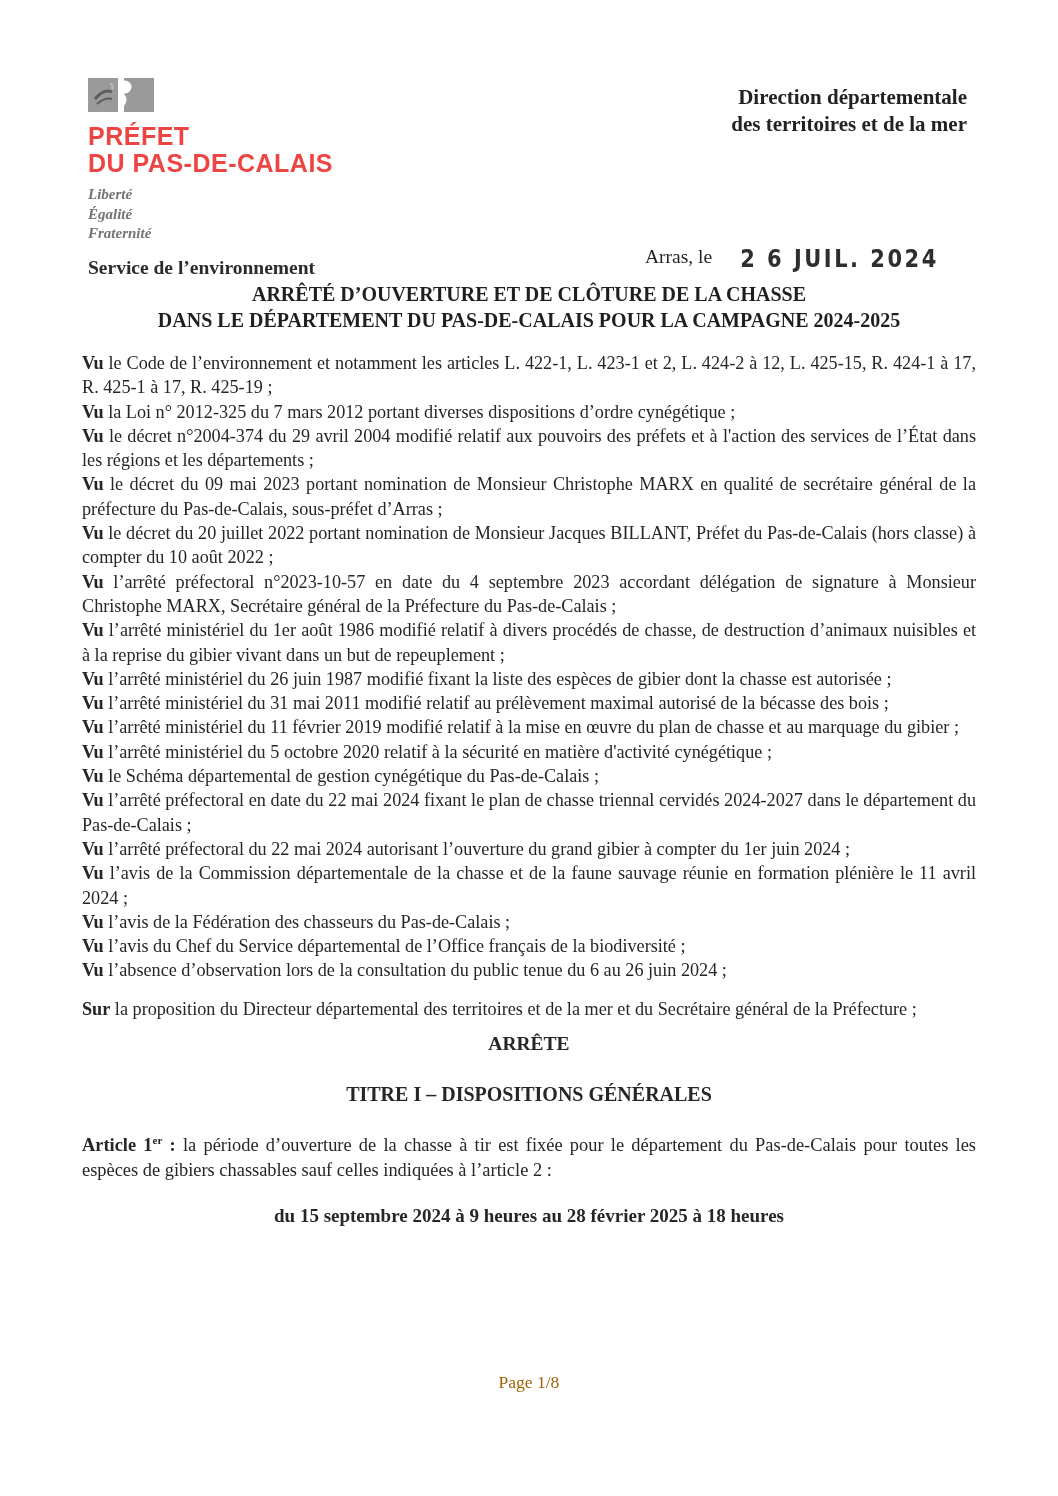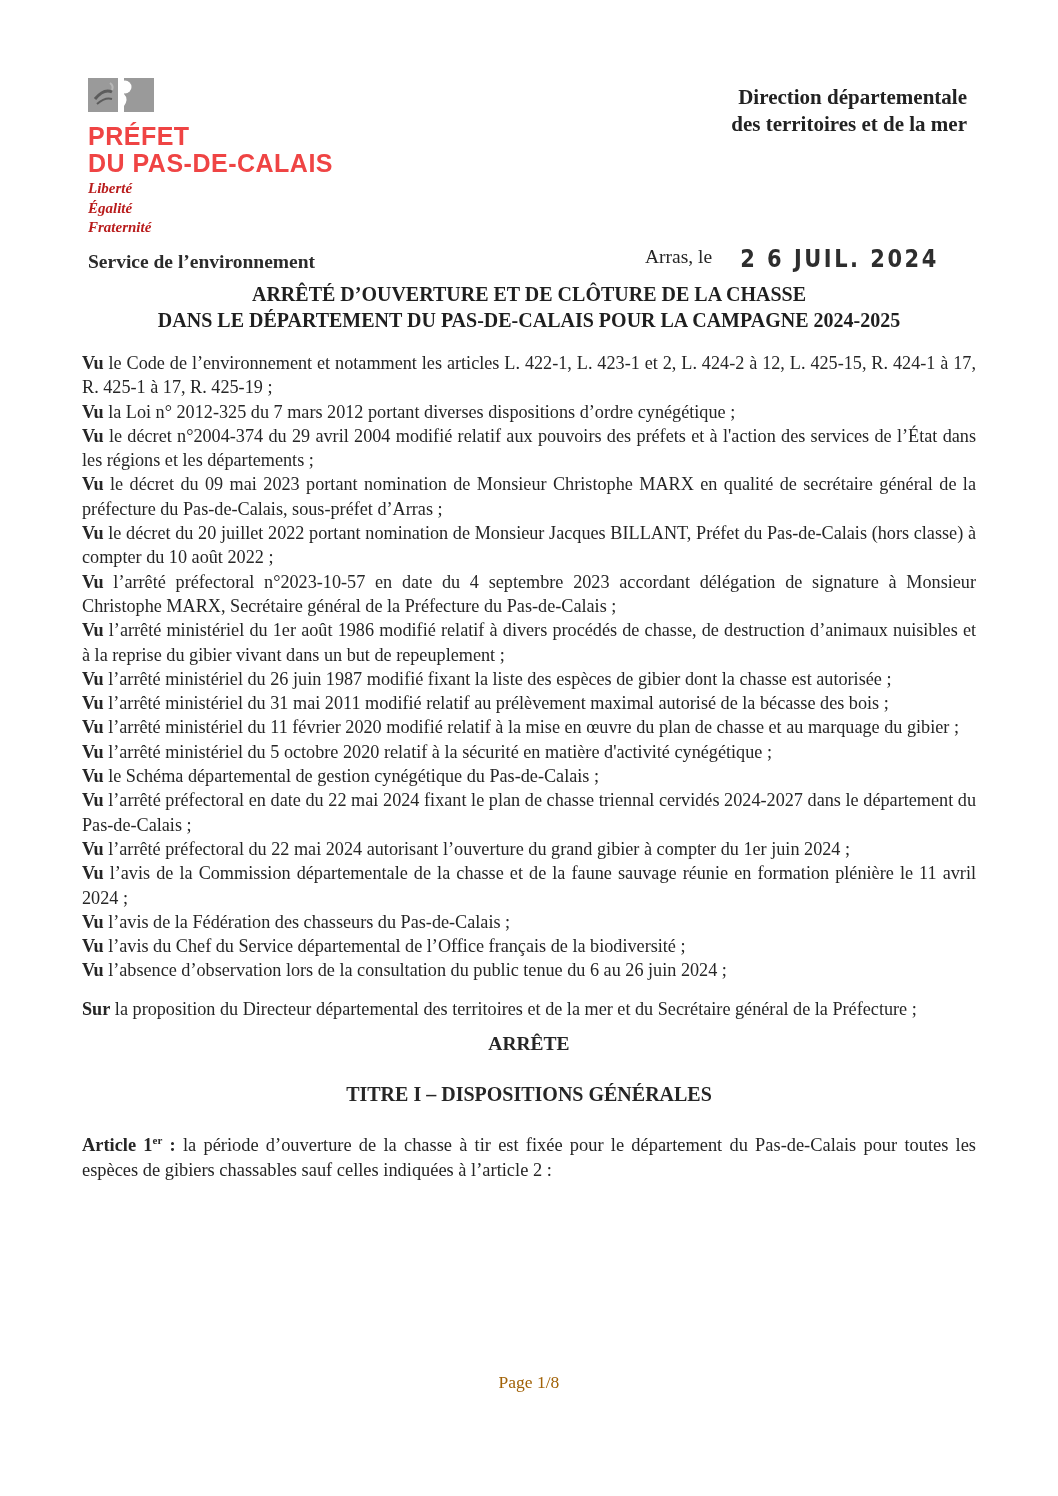--- a/index.html
+++ b/index.html
@@ -19,26 +19,26 @@
   .brand-name {
     margin-top: 11px;
     font-family: "Liberation Sans", sans-serif;
     font-weight: 700;
     font-size: 25px;
     line-height: 27px;
     letter-spacing: 0.5px;
     color: #ef4444;
   }
   .motto {
-    margin-top: 2px;
+    margin-top: 8px;
     font-style: italic;
     font-weight: 700;
     font-size: 15px;
     line-height: 19.5px;
-    color: #b91c1c;
+    color: #737373;
   }
   .service {
     margin-top: 13px;
     font-size: 19.5px;
     color: #2b2b2b;
     font-weight: bold;
   }
 
   
   .direction {
@@ -184,21 +184,21 @@
   <p><span class="lead">Vu</span> <span>le décret du 20 juillet 2022 portant nomination de Monsieur Jacques BILLANT, Préfet du Pas-de-Calais (hors classe) à compter du 10 août 2022 ;</span></p>
 
   <p><span class="lead">Vu</span> <span>l’arrêté préfectoral n°2023-10-57 en date du 4 septembre 2023 accordant délégation de signature à Monsieur Christophe MARX, Secrétaire général de la Préfecture du Pas-de-Calais ;</span></p>
 
   <p><span class="lead">Vu</span> <span>l’arrêté ministériel du 1er août 1986 modifié relatif à divers procédés de chasse, de destruction d’animaux nuisibles et à la reprise du gibier vivant dans un but de repeuplement ;</span></p>
 
   <p><span class="lead">Vu</span> <span>l’arrêté ministériel du 26 juin 1987 modifié fixant la liste des espèces de gibier dont la chasse est autorisée ;</span></p>
 
   <p><span class="lead">Vu</span> <span>l’arrêté ministériel du 31 mai 2011 modifié relatif au prélèvement maximal autorisé de la bécasse des bois ;</span></p>
 
-  <p><span class="lead">Vu</span> <span>l’arrêté ministériel du 11 février 2020 modifié relatif à la mise en œuvre du plan de chasse et au marquage du gibier ;</span></p>
+  <p><span class="lead">Vu</span> <span>l’arrêté ministériel du 11 février 2019 modifié relatif à la mise en œuvre du plan de chasse et au marquage du gibier ;</span></p>
 
   <p><span class="lead">Vu</span> <span>l’arrêté ministériel du 5 octobre 2020 relatif à la sécurité en matière d'activité cynégétique ;</span></p>
 
   <p><span class="lead">Vu</span> <span>le Schéma départemental de gestion cynégétique du Pas-de-Calais ;</span></p>
 
   <p><span class="lead">Vu</span> <span>l’arrêté préfectoral en date du 22 mai 2024 fixant le plan de chasse triennal cervidés 2024-2027 dans le département du Pas-de-Calais ;</span></p>
 
   <p><span class="lead">Vu</span> <span>l’arrêté préfectoral du 22 mai 2024 autorisant l’ouverture du grand gibier à compter du 1er juin 2024 ;</span></p>
 
   <p><span class="lead">Vu</span> <span>l’avis de la Commission départementale de la chasse et de la faune sauvage réunie en formation plénière le 11 avril 2024 ;</span></p>
@@ -217,18 +217,19 @@
 
     <div class="arrete-heading">ARRÊTE</div>
 
     <div class="titre-heading">TITRE I – DISPOSITIONS GÉNÉRALES</div>
 
     <p class="article-p">
       <span class="lead"><span>Article 1</span><sup>er</sup><span> :</span></span>
       <span>la période d’ouverture de la chasse à tir est fixée pour le département du Pas-de-Calais pour toutes les espèces de gibiers chassables sauf celles indiquées à l’article 2 :</span>
     </p>
 
+    <div class="period-line">du 15 septembre 2024 à 9 heures au 28 février 2025 à 18 heures</div>
 
   </div>
 
   <div class="footer">Page 1/8</div>
 
 </div>
 
 </body></html>

